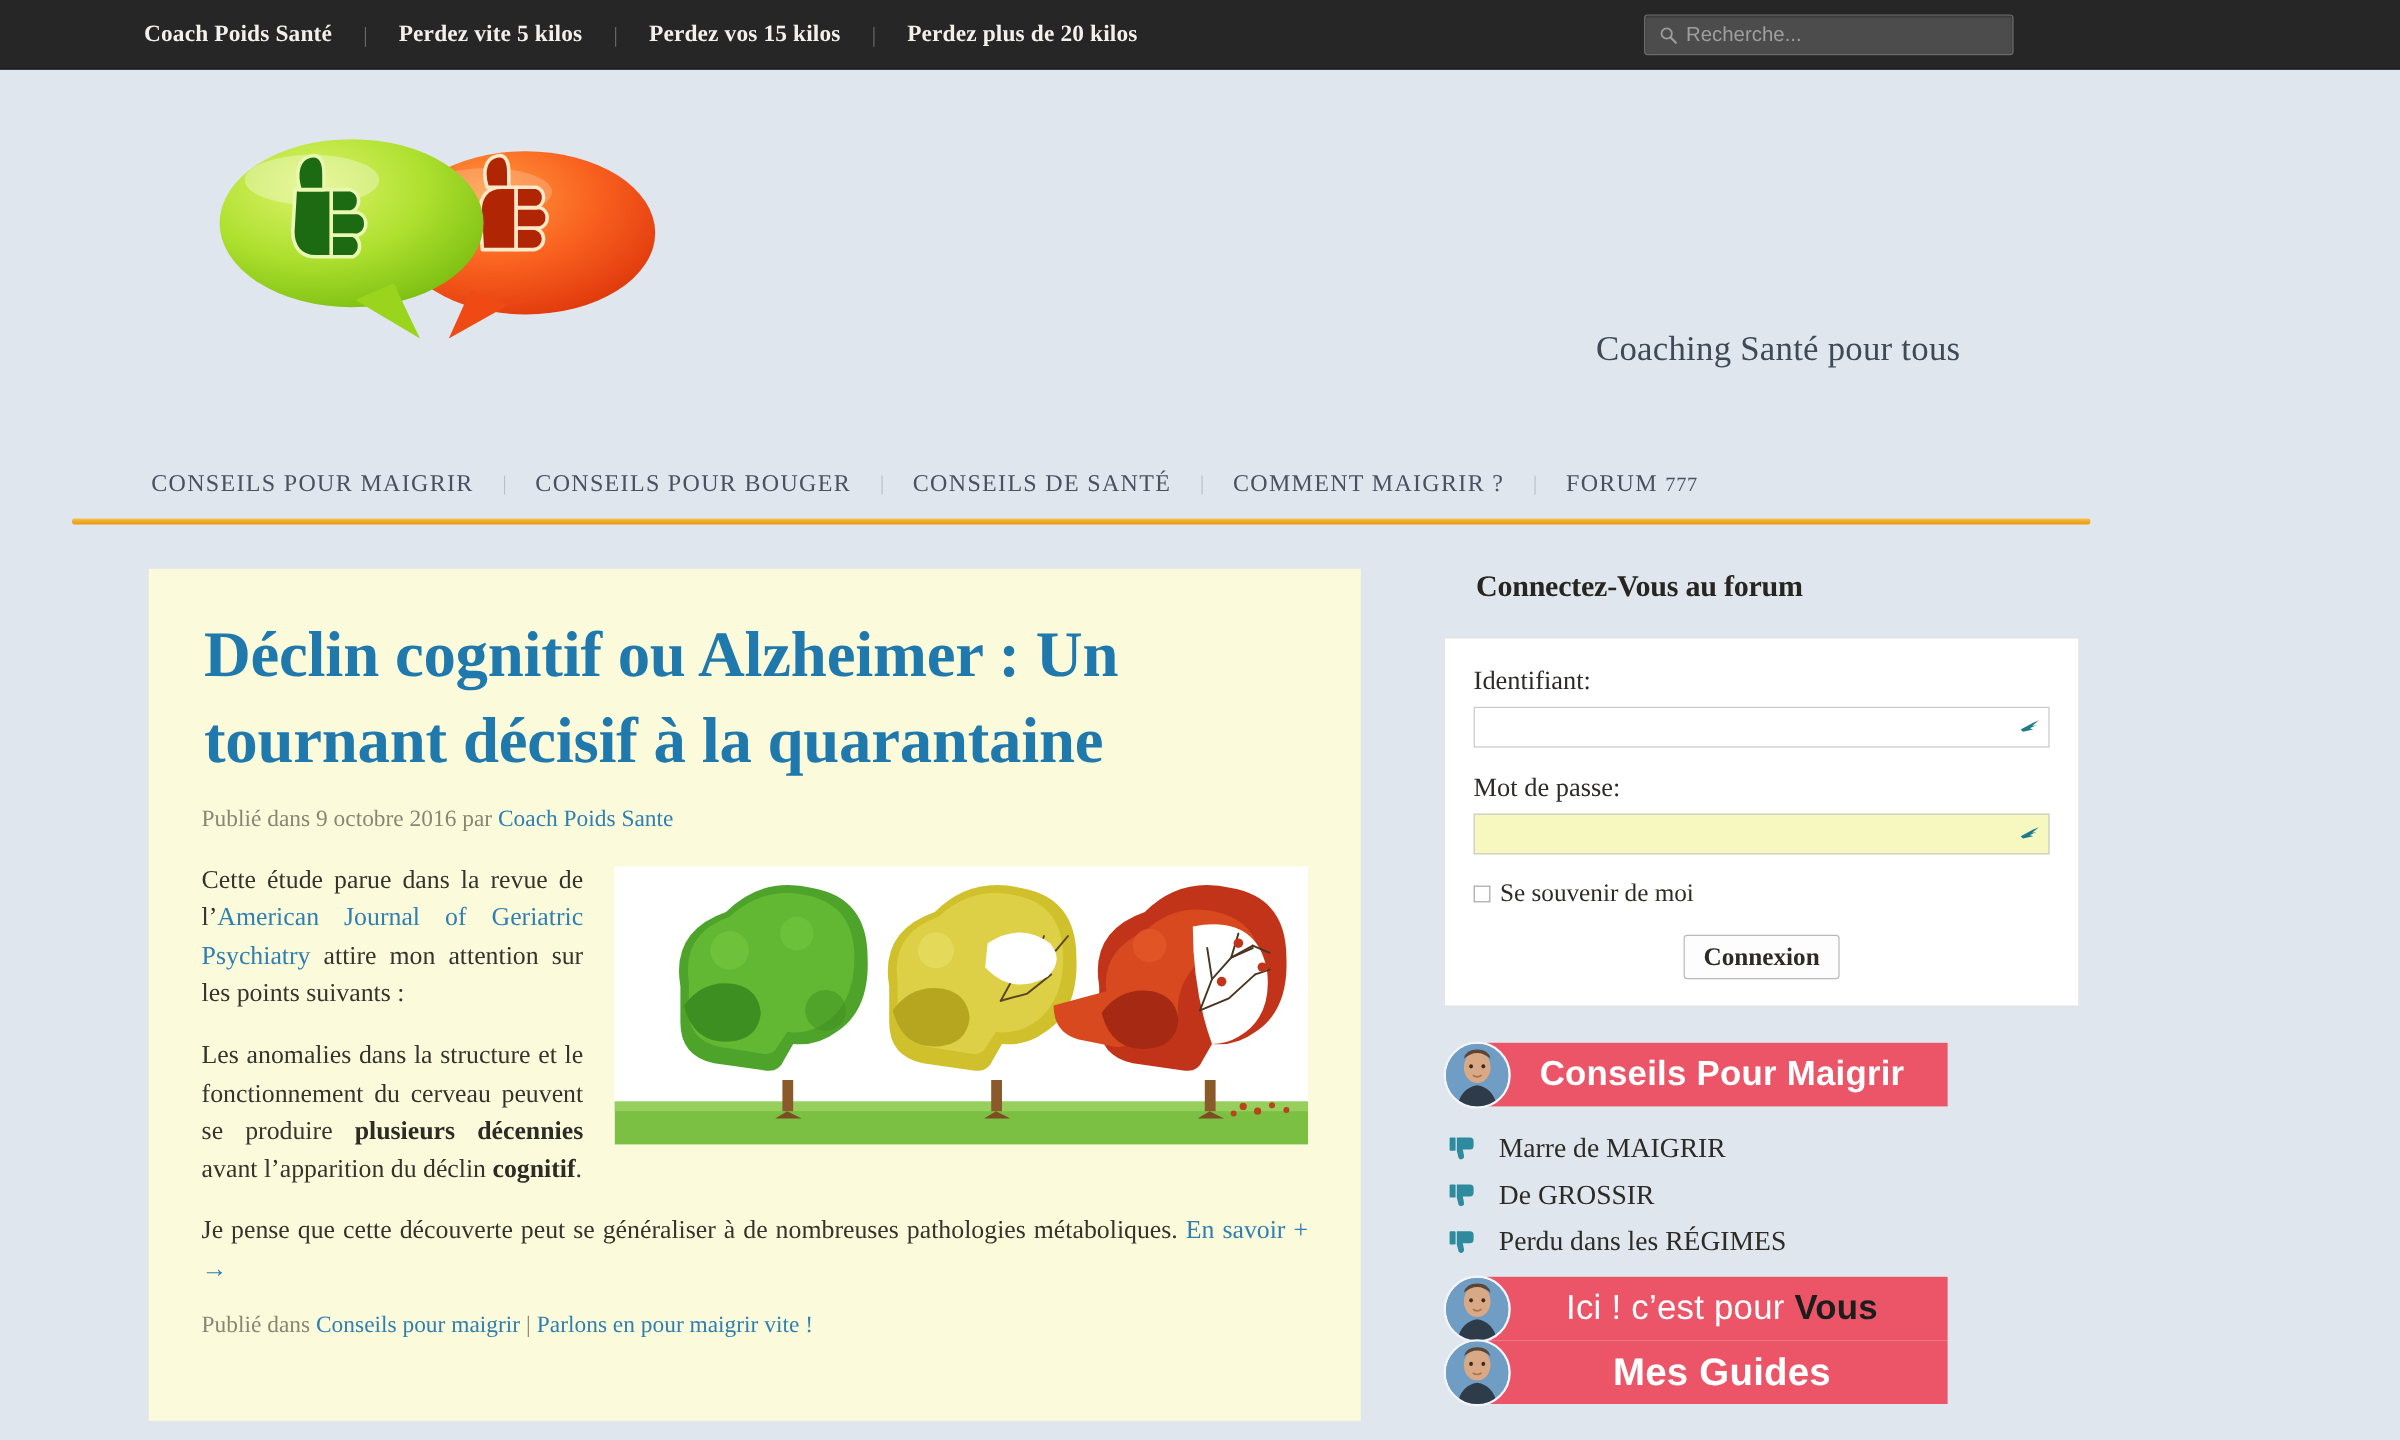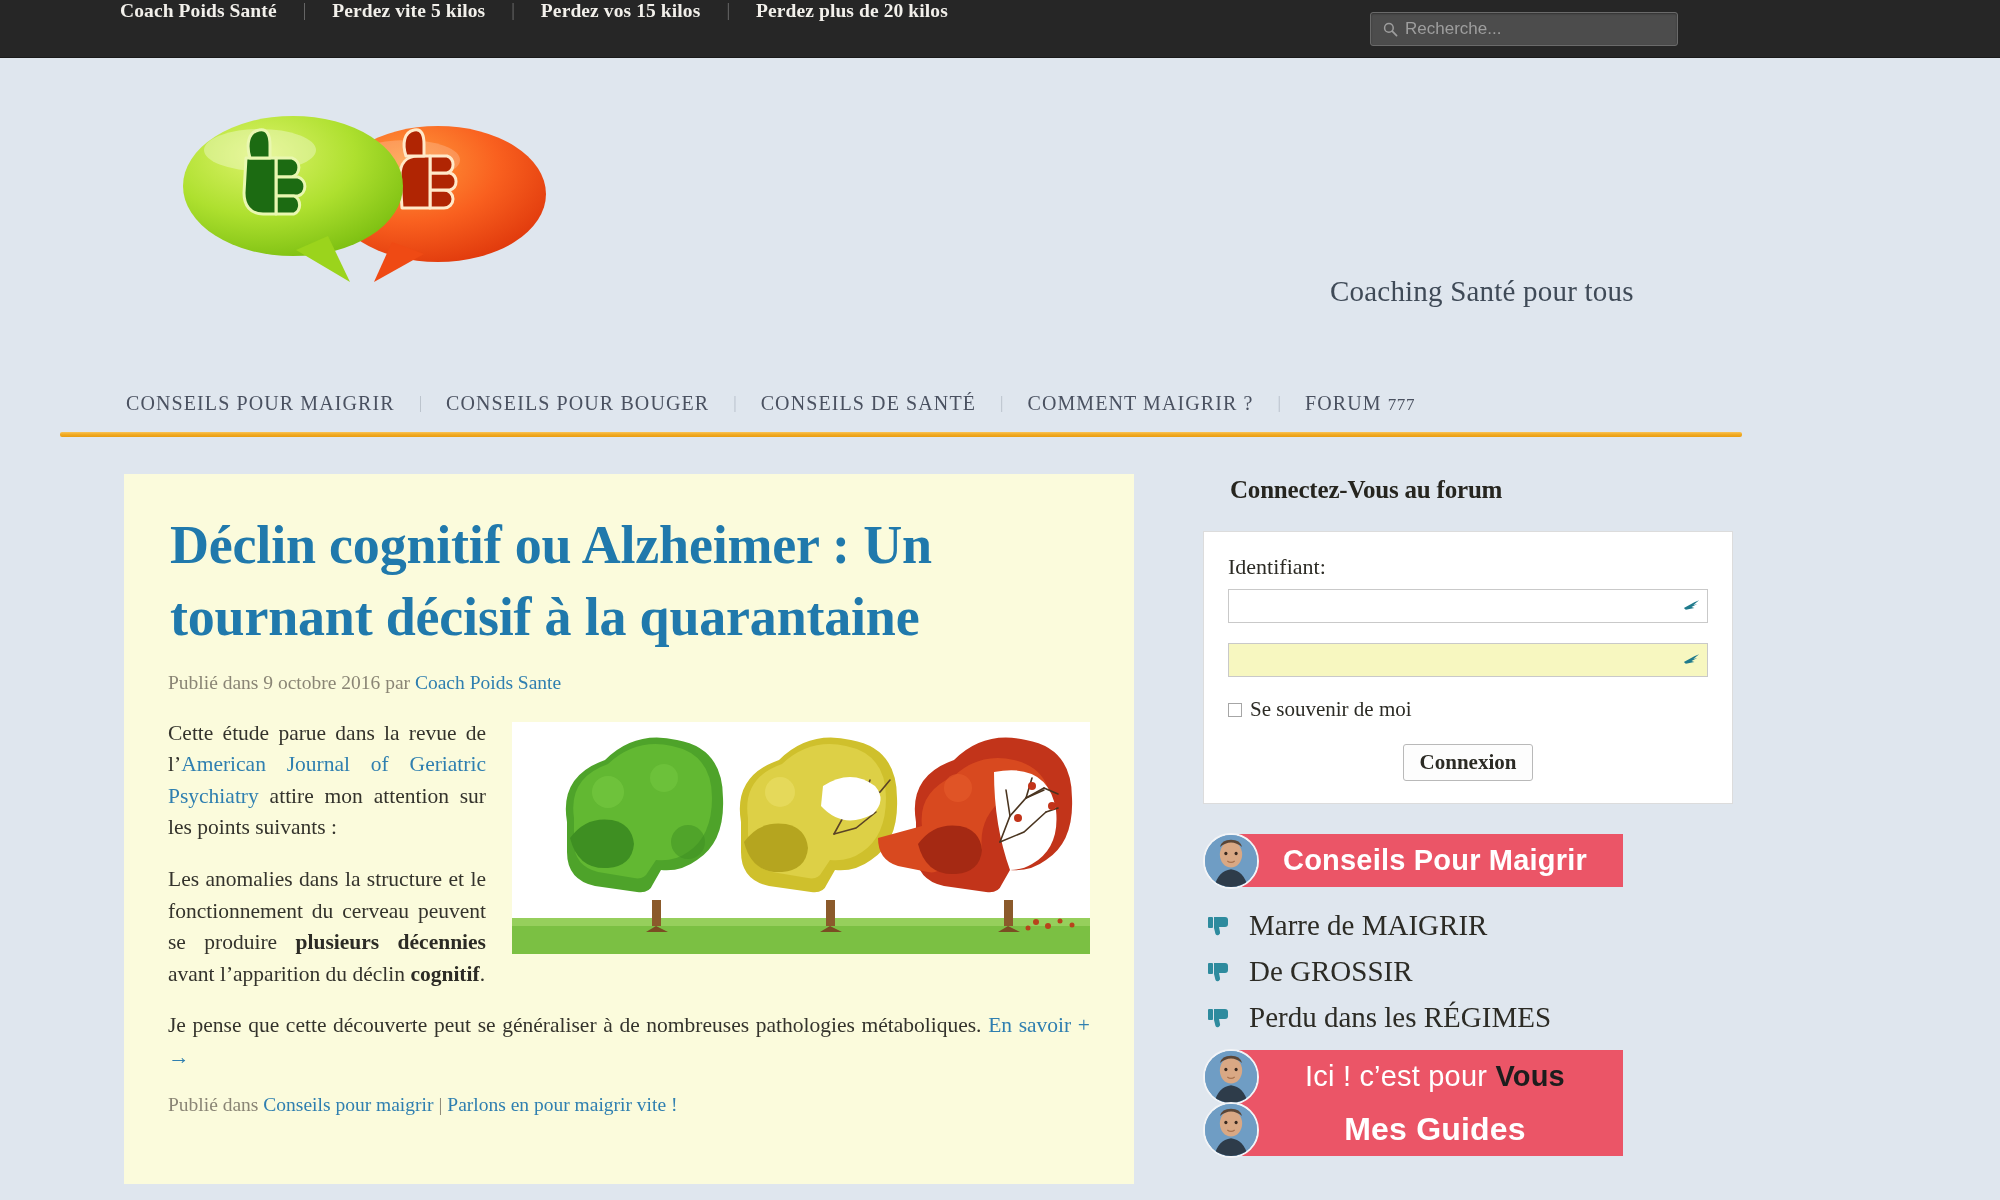--- a/index.html
+++ b/index.html
@@ -17,21 +17,21 @@
     width: 2000px; height: 58px;
     background: #262626;
     border-bottom: 1px solid #1a1a1a;
   }
   .topbar-inner {
     position: absolute; left: 0; top: 0;
     width: 1750px; height: 58px;
     display: flex; align-items: center;
   }
   .topnav {
-    display: flex; 
+    display: flex; align-items: center;
     margin-left: 120px;
     height: 58px;
   }
   .topnav-item {
     color: #f2f0eb;
     font-family: "Liberation Serif", serif;
     font-weight: bold;
     font-size: 19.5px;
     letter-spacing: .1px;
     white-space: nowrap;
@@ -311,21 +311,21 @@
   .bullets { margin: 22px 0 0 10px; }
   .bullet-row {
     display: flex; align-items: center;
     margin-bottom: 13px;
     cursor: pointer;
   }
   .thumb-icon { width: 26px; height: 22px; margin-right: 18px; flex: 0 0 auto; }
   .bullet-text {
     color: #2c2b25;
     font-family: "Liberation Serif", serif;
-    font-size: 29px;
+    font-size: 23px;
     text-align: center;
   }
   .promo-line {
     margin: 16px 0 12px 6px;
     font-family: "Liberation Serif", serif;
     font-size: 24px;
     color: #3a3a34;
     white-space: nowrap;
   }
   .promo-line .b { font-weight: bold; color: #26251f; }
@@ -511,20 +511,21 @@
 
     <div class="login-box">
       <div class="field-label">Identifiant:</div>
       <div class="field-wrap">
         <input class="field-input" type="text" style="">
         <svg class="key-icon" viewBox="0 0 20 18">
           <path d="M2 11 L13 5 L18 3 L12 8 L16 7 L10 10 L13 11 L4 13 Z" fill="#1f7a8c"></path>
         </svg>
       </div>
 
+      <div class="field-label">Mot de passe:</div>
       <div class="field-wrap">
         <input class="field-input autofill" type="password" style="">
         <svg class="key-icon" viewBox="0 0 20 18">
           <path d="M2 11 L13 5 L18 3 L12 8 L16 7 L10 10 L13 11 L4 13 Z" fill="#1f7a8c"></path>
         </svg>
       </div>
 
       <div class="remember-row">
         <div class="cb"></div>
         <span class="remember-label">Se souvenir de moi</span>

